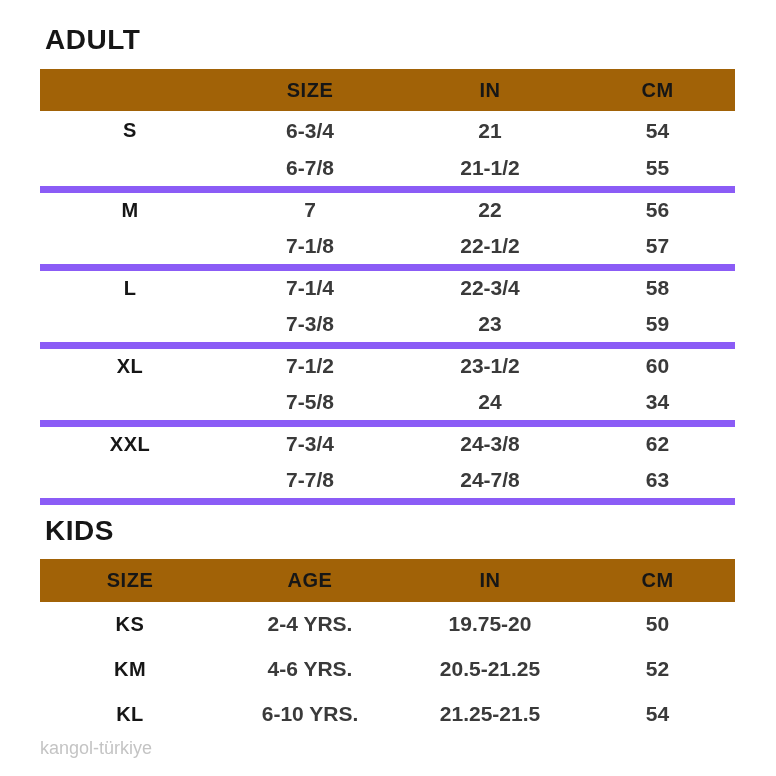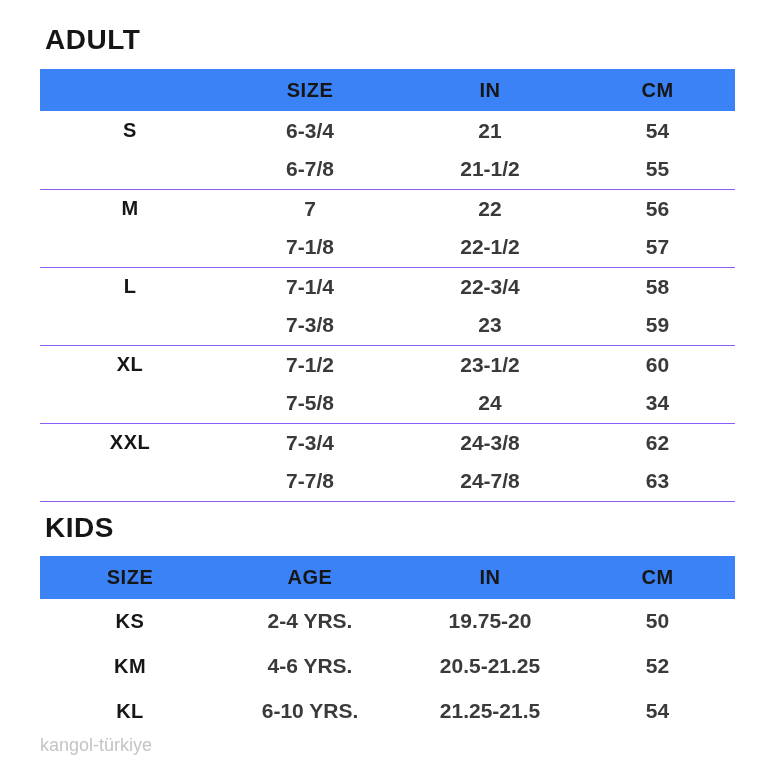--- a/index.html
+++ b/index.html
@@ -24,21 +24,21 @@
   table.size-table {
     width: 695px;
     border-collapse: collapse;
     table-layout: fixed;
   }
   col.c1 { width: 180px; }
   col.c2 { width: 180px; }
   col.c3 { width: 180px; }
   col.c4 { width: 155px; }
   thead th {
-    background: #3b82f6;
+    background: #a16207;
     height: 42px;
     font-size: 20px;
     font-weight: 800;
     letter-spacing: 0.5px;
     color: #161616;
     text-align: center;
     vertical-align: middle;
     padding: 0;
   }
   table.kids-table thead th { height: 43px; }
@@ -51,21 +51,21 @@
     vertical-align: middle;
     padding: 0;
   }
   table.kids-table tbody td { height: 45px; }
   td.rowlabel {
     font-size: 20px;
     font-weight: 800;
     letter-spacing: 0.5px;
     color: #161616;
   }
-  tr.group-end td { border-bottom: 1px solid #8b5cf6; }
+  tr.group-end td { border-bottom: 7px solid #8b5cf6; }
   .watermark {
     width: 695px;
     text-align: left;
     font-size: 18px;
     font-weight: 400;
     color: #c4c4c4;
     margin-top: 1px;
   }
 </style>
 </head>

